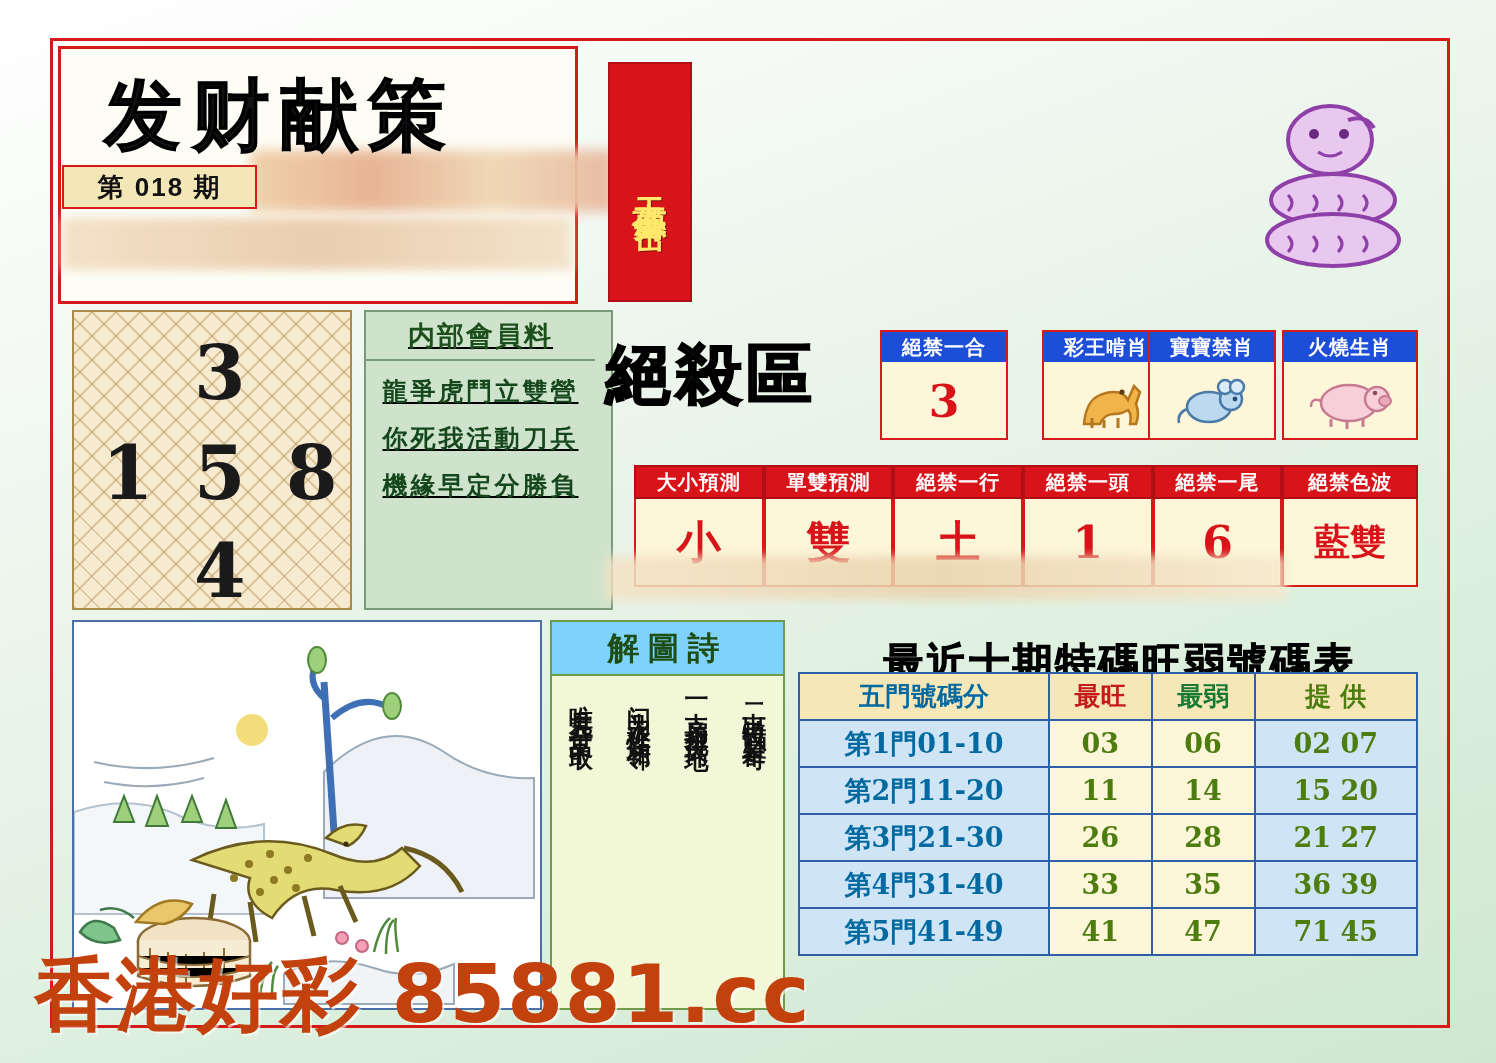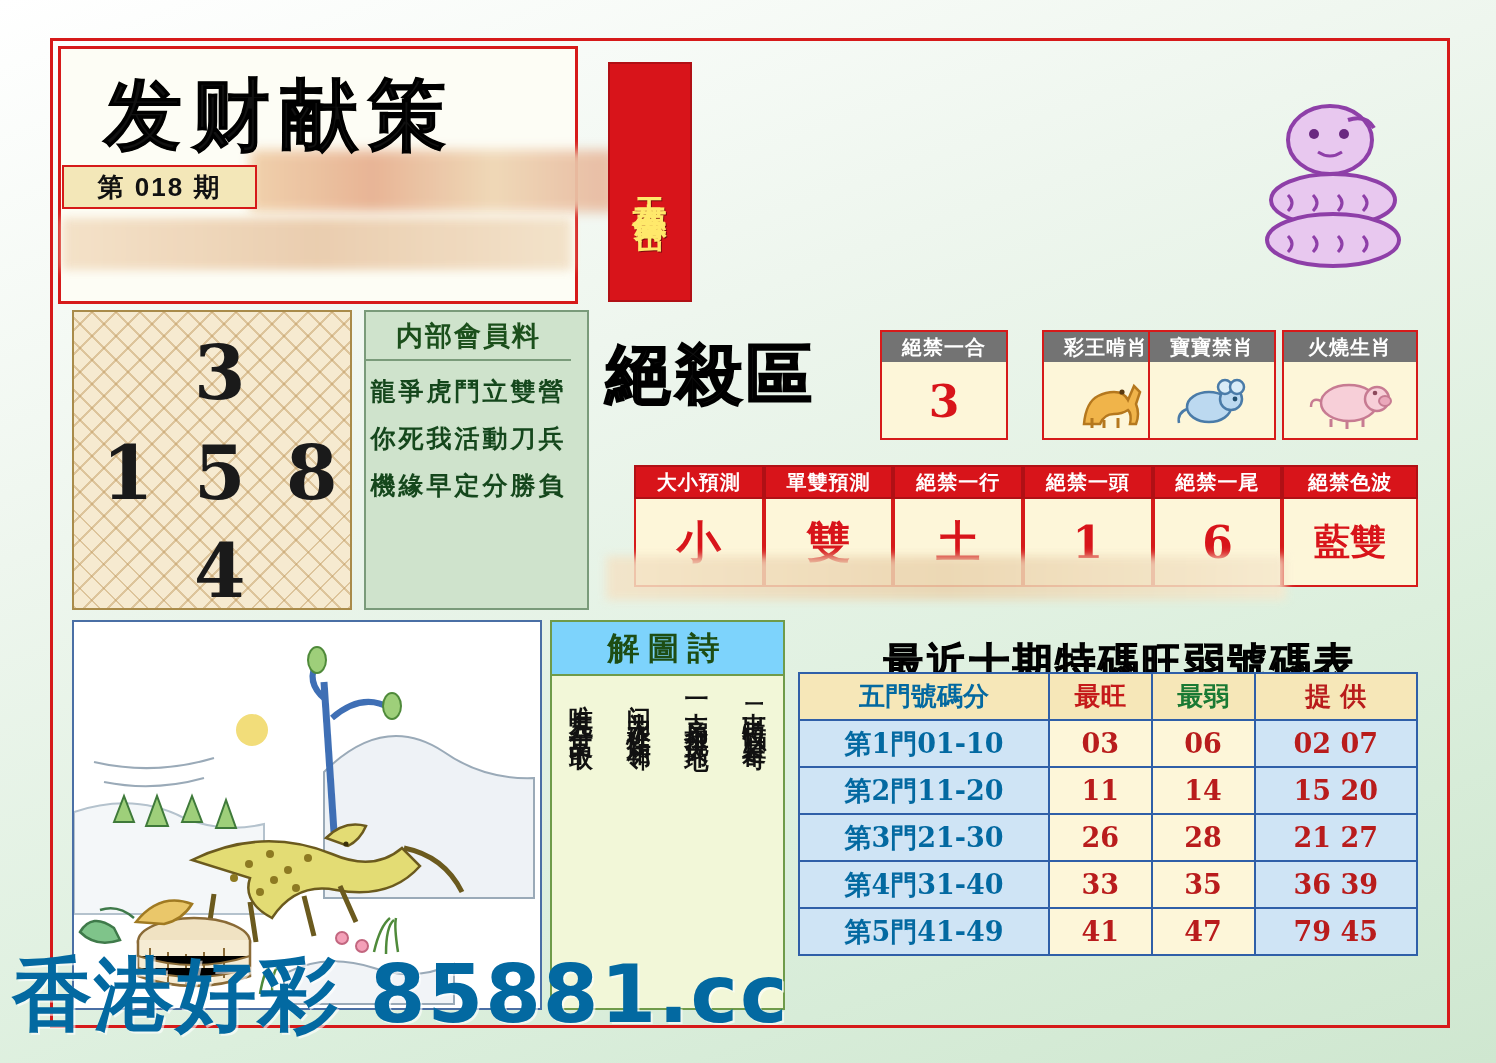--- a/index.html
+++ b/index.html
@@ -79,23 +79,24 @@
     font-size:74px;font-weight:bold;color:#1a1a1a;
   }
   .n1{left:120px;top:18px;}
   .n2{left:28px;top:118px;}
   .n3{left:120px;top:118px;}
   .n4{left:212px;top:118px;}
   .n5{left:120px;top:216px;}
 
   
   .member{
-    position:absolute;left:364px;top:310px;width:225px;height:300px;
+    position:absolute;left:364px;top:310px;width:249px;height:300px;
     border:2px solid #7a9b7a;box-sizing:border-box;background:#cfe3cc;
     padding:6px 16px 0 0;
+    text-decoration:underline;
   }
   .member h3{
     margin:0;text-align:center;font-size:27px;color:#1b4f1b;font-weight:bold;
     font-family:"DejaVu Serif", serif;letter-spacing:2px;
     border-bottom:2px solid #7a9b7a;padding-bottom:5px;
   }
   .member .ln{
     text-align:center;font-family:"DejaVu Serif", serif;
     font-size:25px;color:#15471c;margin-top:14px;letter-spacing:3px;font-weight:bold;
   }
@@ -103,21 +104,21 @@
   
   .kill-title{
     position:absolute;left:606px;top:330px;width:280px;height:90px;
     font-family:"DejaVu Sans", sans-serif;
     font-size:66px;font-weight:bold;color:#111;letter-spacing:4px;
     -webkit-text-stroke:2px #000;line-height:90px;
   }
 
   
   .card{position:absolute;width:128px;height:110px;border:2px solid #d61a1a;box-sizing:border-box;background:#fdf6d9;}
-  .card .hd{height:30px;background:#737373;color:#fff;font-size:20px;font-weight:bold;text-align:center;line-height:30px;letter-spacing:1px;}
+  .card .hd{height:30px;background:#1d4ed8;color:#fff;font-size:20px;font-weight:bold;text-align:center;line-height:30px;letter-spacing:1px;}
   .card .bd{height:78px;display:flex;align-items:center;justify-content:center;}
   .card .bignum{font-family:"DejaVu Serif", serif;font-size:44px;font-weight:bold;color:#d8141a;}
   .c1{left:880px;top:330px;}
   .c2{left:1014px;top:330px;margin-left:28px;}
   .c3{left:1148px;top:330px;}
   .c4{left:1282px;top:330px;width:136px;}
 
   
   .pred{position:absolute;left:606px;top:465px;width:812px;height:125px;}
   .pred .row{display:flex;margin-left:28px;}
@@ -167,33 +168,33 @@
     position:absolute;left:820px;top:636px;width:600px;height:52px;
     font-family:"DejaVu Sans", sans-serif;font-size:40px;font-weight:bold;color:#111;
     letter-spacing:3px;line-height:52px;text-align:center;-webkit-text-stroke:1px #000;
   }
   .tbl{
     position:absolute;left:798px;top:672px;width:620px;border-collapse:collapse;
     font-family:"DejaVu Serif", serif;
   }
   .tbl td,.tbl th{
     border:2px solid #2f5fa8;box-sizing:border-box;height:47px;text-align:center;
-    font-size:27px;font-weight:bold;color:#b91c1c;background:#fdf6d9;
+    font-size:27px;font-weight:bold;color:#4d7c0f;background:#fdf6d9;
   }
   .tbl th{background:#f6e7b8;font-size:26px;}
   .tbl .c-left{width:250px;color:#0369a1;}
   .tbl td.blue{background:#cfe4f5;}
   .tbl .hot{color:#c51a1a;}
   .tbl .cold{color:#1a7a34;}
 
   
   .wm{
-    position:absolute;left:12px;top:940px;width:1000px;height:110px;
+    position:absolute;left:34px;top:940px;width:1000px;height:110px;
     font-family:"DejaVu Sans", sans-serif;font-size:80px;font-weight:bold;
-    color:#0369a1;letter-spacing:2px;line-height:110px;white-space:nowrap;
+    color:#c2410c;letter-spacing:2px;line-height:110px;white-space:nowrap;
     text-shadow:2px 2px 0 rgba(255,255,255,.6);
   }
 </style>
 </head>
 <body>
 
 <div class="page">
 
   <div class="frame"></div>
 
@@ -406,20 +407,20 @@
     <tr>
       <td class="c-left blue">第4門31-40</td>
       <td>33</td>
       <td>35</td>
       <td class="blue">36 39</td>
     </tr>
     <tr>
       <td class="c-left blue">第5門41-49</td>
       <td>41</td>
       <td>47</td>
-      <td class="blue">79 45</td>
+      <td class="blue">71 45</td>
     </tr>
   </tbody>
     </table>
 
   <div class="wm">香港好彩 85881.cc</div>
 
 </div>
 
 </body></html>

